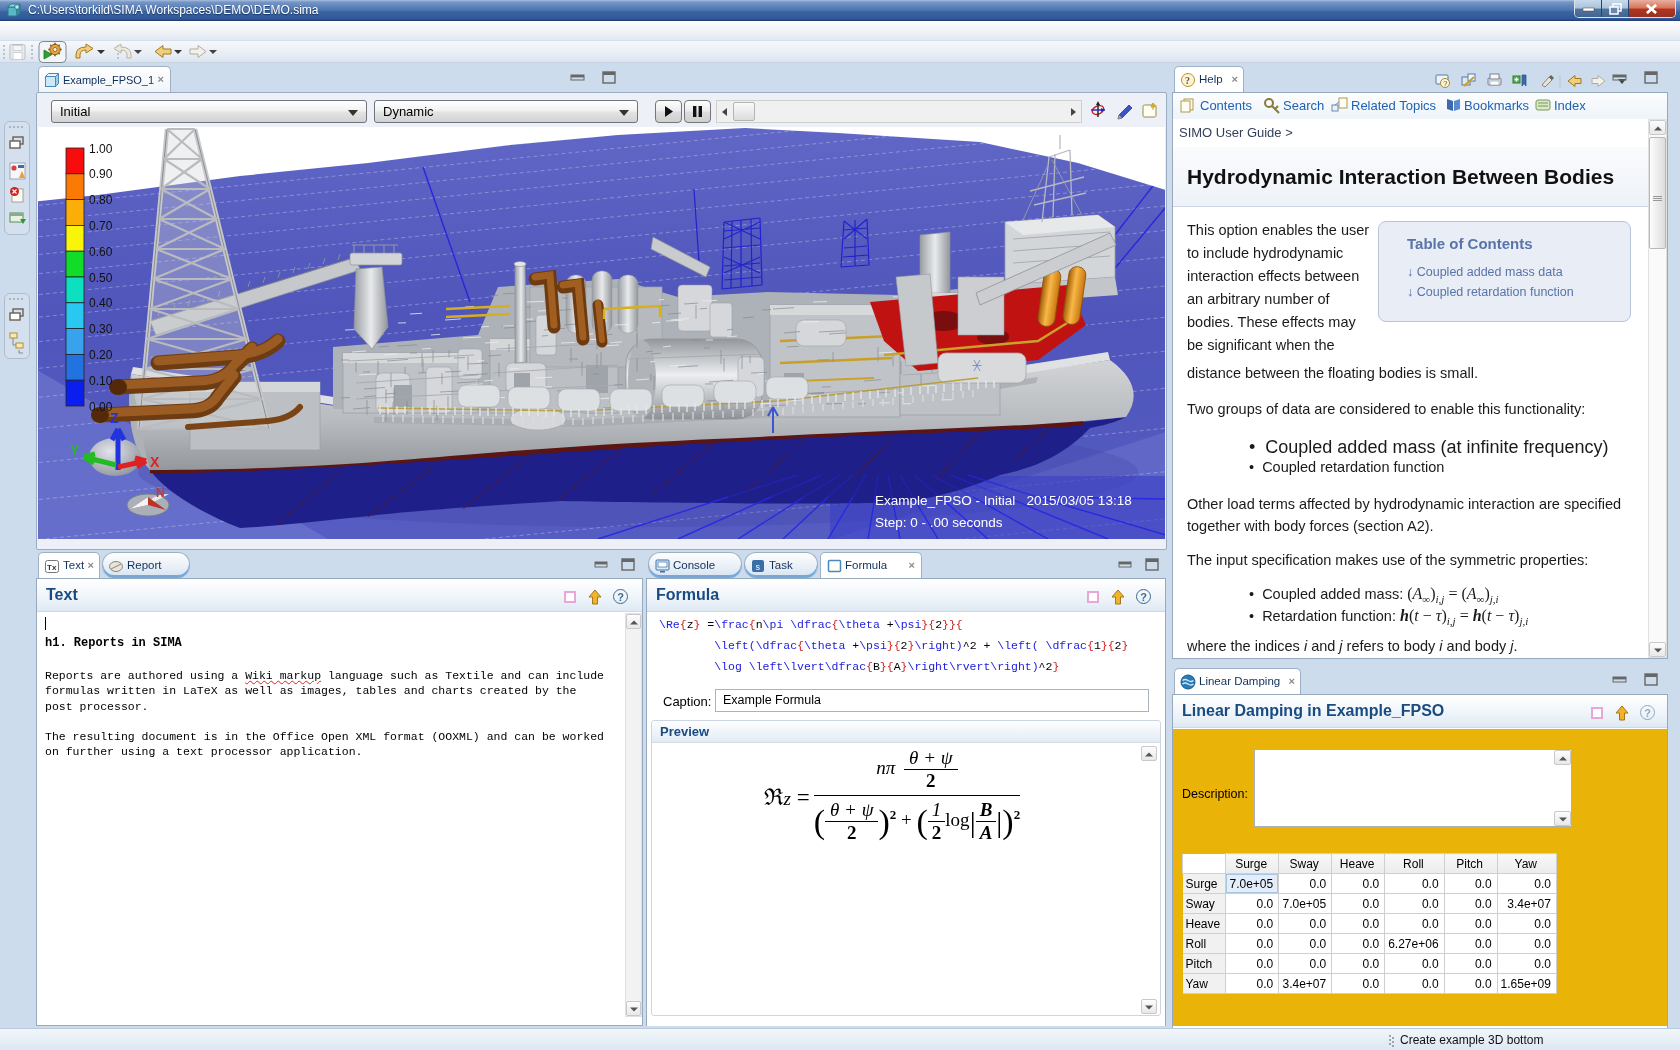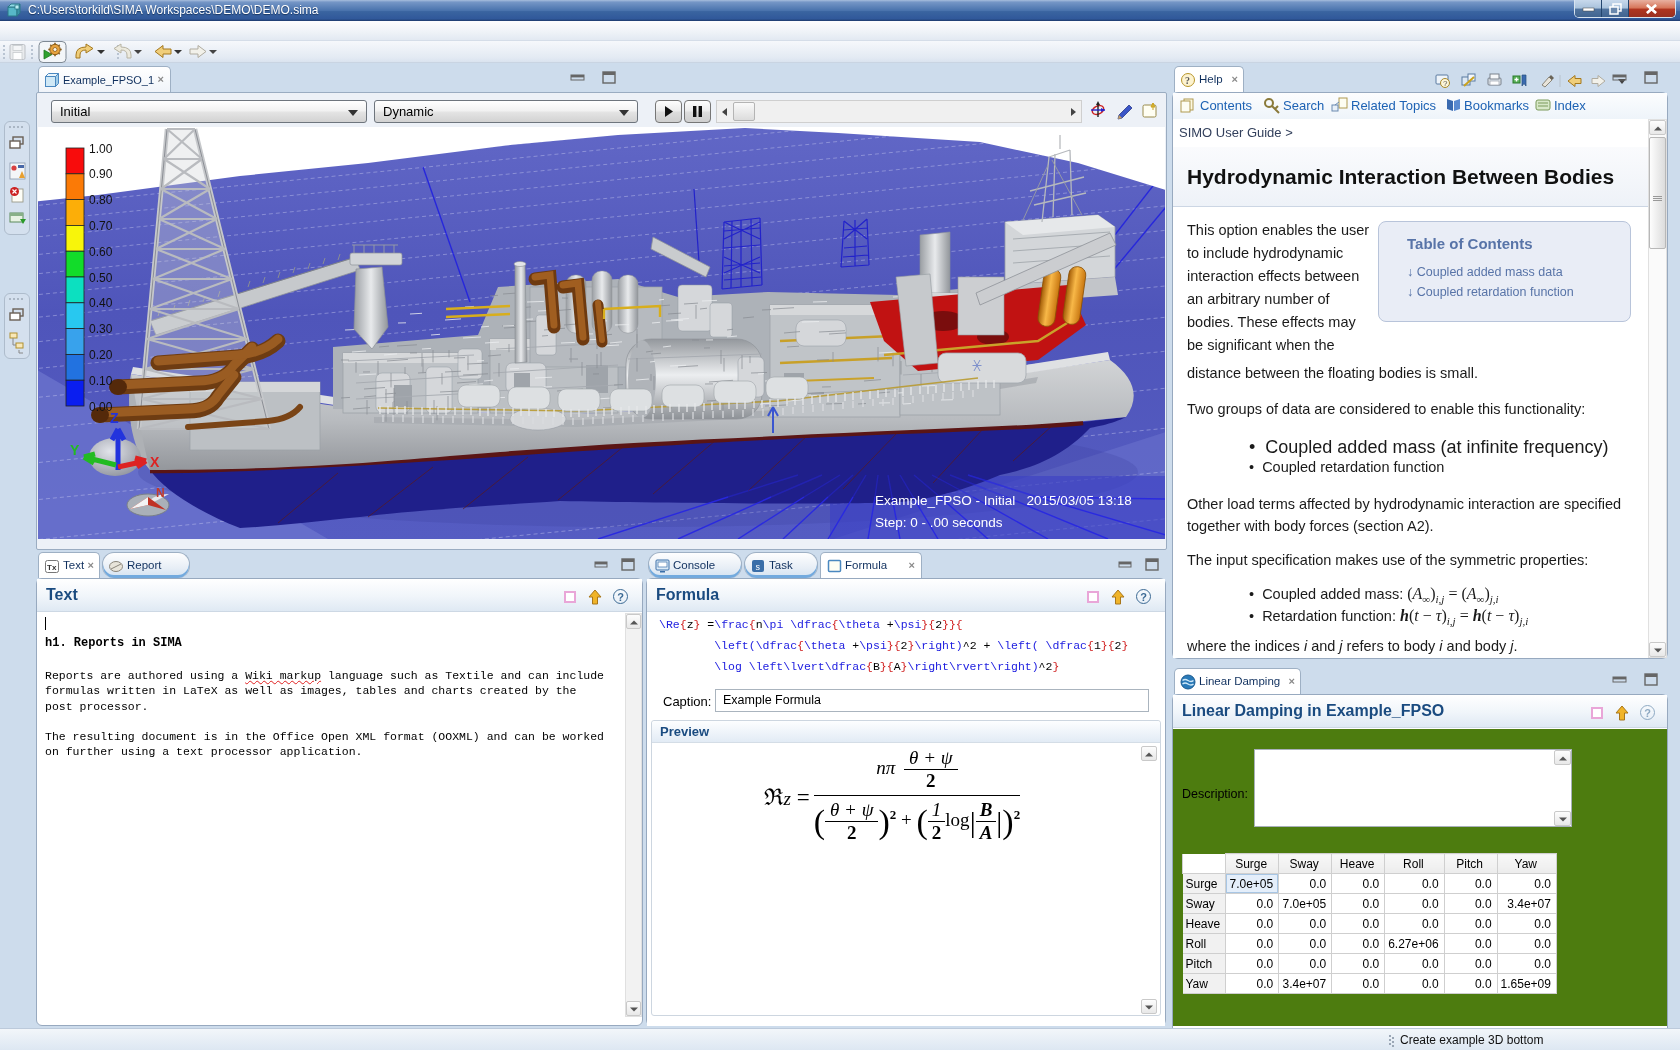--- a/index.html
+++ b/index.html
@@ -28,21 +28,21 @@
 
 
 #statusbar { position:absolute; left:0; top:1028px; width:1680px; height:22px;
   background:linear-gradient(#f2f6fa,#dde7f2); border-top:1px solid #bccadb; font-size:12px; color:#111; }
 
 
 #lefttrim { position:absolute; left:0; top:63px; width:36px; height:965px; background:#cddcec; }
 .trimgroup { position:absolute; left:4px; width:26px; border:1px solid #aebccc; border-radius:6px; background:#d4e0ee; }
 
 
-.viewbox { position:absolute; background:#fff; border:1px solid #97a9bf; border-radius:6px; }
+.viewbox { position:absolute; background:#fff; border:1px solid #97a9bf; border-radius:0; }
 .tabrow { position:absolute; height:26px; }
 .tab { position:absolute; top:0; height:26px; border:1px solid #9eb0c4; border-bottom:none; border-radius:5px 5px 0 0;
   font-size:11.5px; color:#10305e; white-space:nowrap; }
 .tab.active { background:#fff; z-index:3; }
 .tab.inactive { background:linear-gradient(#fefefe,#e7eef6 60%,#d4e2f0); box-shadow:inset 0 -3px 0 #73aade; z-index:2;border-radius:12px; }
 .tab .lbl { position:absolute; left:24px; top:6px; }
 .tab .cls { position:absolute; top:6px; color:#8a8a8a; font-size:11px; font-weight:bold; }
 .viewhead { position:absolute; left:0; top:0; width:100%; height:33px;
   background:linear-gradient(#ffffff,#f0f5fa 55%,#dfe9f3); border-bottom:1px solid #cdd8e4; }
 .viewhead .t { position:absolute; left:9px; top:7px; font-size:16px; font-weight:bold; color:#1a4b80; }
@@ -1162,21 +1162,21 @@
       <span class="cls" style="right:5px">×</span>
   </div>
 </div>
 <div class="viewbox" id="dampingbox" style="left:1172px; top:694px; width:496px; height:404px;">
   <div class="viewhead">
     <div class="t">Linear Damping in Example_FPSO</div>
     <div class="hicons" style="right:12px;"><span class="pinksq"></span><svg class="uparrow" width="14" height="16" viewBox="0 0 14 16">
           <path d="M7 1 L13 8 L9.5 8 L9.5 15 L4.5 15 L4.5 8 L1 8 Z" fill="#f0b429" stroke="#a8761a" stroke-width="1"></path>
         </svg><span class="qmark" style="opacity:.55">?</span></div>
   </div>
-  <div id="dampingcontent" style="position:absolute; left:0; top:34px; width:494px; height:297px; background:#4d7c0f;">
+  <div id="dampingcontent" style="position:absolute; left:0; top:34px; width:494px; height:297px; background:#eab308;">
     <div style="position:absolute; left:9px; top:58px; font-size:12.5px;">Description:</div>
     <div style="position:absolute; left:81px; top:20px; width:318px; height:78px; border:1px solid #a8b0ba; background:#fff;">
       <div class="sbar" style="right:0; top:0; width:17px; height:76px; background:#fff; border:none;">
         <div class="sbtn up" style="top:0;"></div>
         <div class="sbtn dn" style="bottom:0;"></div>
       </div>
     </div>
     <table id="dtable" style="left:9px; top:124px; position:absolute;">
       <tbody>
           <tr>

